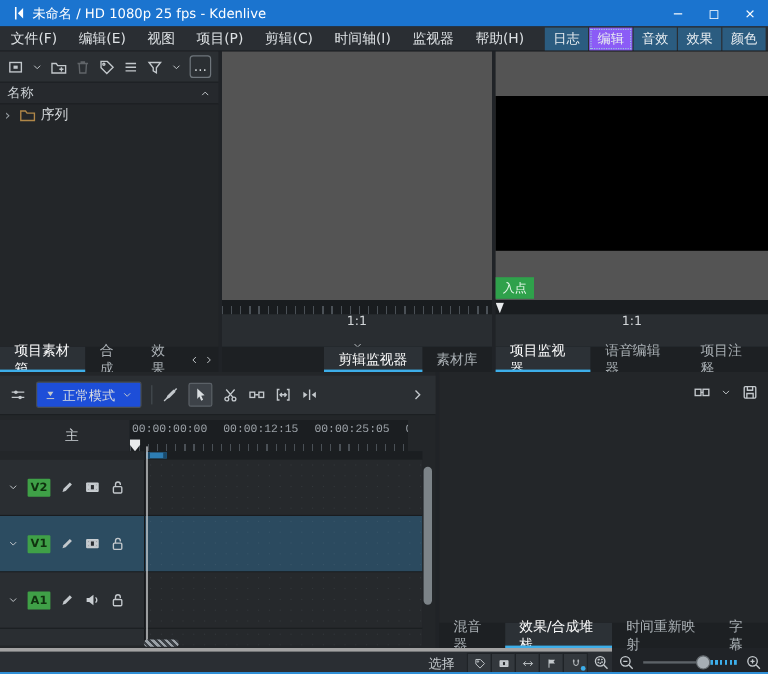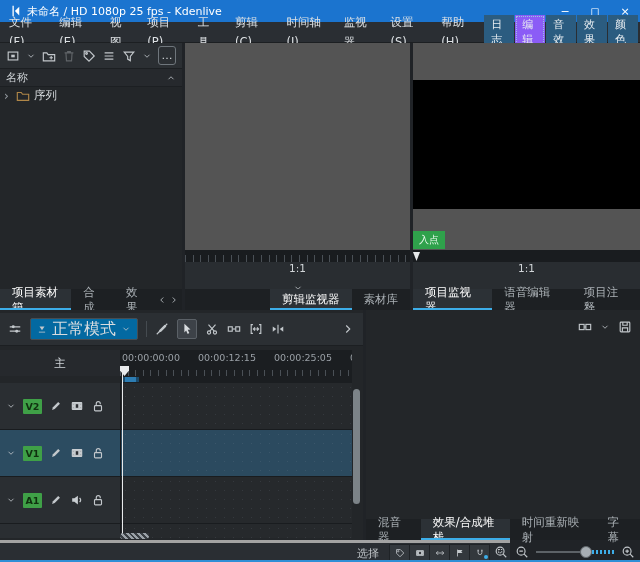--- a/index.html
+++ b/index.html
@@ -52,24 +52,24 @@
   .mon-transport { position:absolute; left:0; right:0; top:219px; height:27px; background:#292d31; display:flex; align-items:center; gap:9px; padding:0 8px; color:#d2d6d9;flex-direction:column; }
   .mon-transport .zoomlbl { font-size:10.5px; }
   .vsep { width:1px; height:16px; background:#454b50; }
   .tool-btn { display:flex; align-items:center; justify-content:center; width:20px; height:20px; border-radius:2px; }
   .tool-btn.toggled { background:#3d4248; border:1px solid #5b6167; }
   .overflow { margin-left:auto; }
 
   
   .timeline { position:absolute; left:0; top:310px; width:363px; height:230px; background:#232629; }
   .tl-toolbar { position:absolute; left:0; top:3px; right:0; height:33px; background:#2b2f33; display:flex; align-items:center; gap:8px; padding:0 8px; border-bottom:1px solid #1c1f22; }
-  .combo { display:flex; align-items:center; gap:5px; background:#0369a1; border:1px solid #474d52; border-radius:2px; height:22px; padding:0 6px; color:#d8dcdf; font-size:16px; }
+  .combo { display:flex; align-items:center; gap:5px; background:#1d4ed8; border:1px solid #474d52; border-radius:2px; height:22px; padding:0 6px; color:#d8dcdf; font-size:11px; }
   .tl-ruler-row { position:absolute; left:0; top:40px; right:0; height:26px; }
   .tl-corner { position:absolute; left:0; top:0; width:120px; height:26px; background:#26292d; color:#cfd4d8; font-size:11.5px; display:flex; align-items:center; justify-content:center; }
-  .tl-ruler { position:absolute; left:120px; top:0; width:232px; height:26px; background:#1b1e21; overflow:hidden; }
+  .tl-ruler { position:absolute; left:108px; top:0; width:232px; height:26px; background:#1b1e21; overflow:hidden;font-family:Liberation Mono, monospace; }
   .tc { position:absolute; top:2px; font-size:9.5px; color:#9aa0a6; white-space:nowrap; }
   .tl-ruler .ticks { height:6px; background-image:repeating-linear-gradient(to right,#4a5056 0 1px,transparent 1px 7.6px); }
   .playhead-head { position:absolute; left:0px; bottom:0; width:9px; height:10px; background:#e8eaec; clip-path:polygon(0 0,100% 0,100% 45%,50% 100%,0 45%); }
   .zone-strip { position:absolute; left:120px; top:66px; width:232px; height:7px; background:#1b1e21; }
   .zone-bar { position:absolute; left:2px; top:1px; width:17px; height:5px; background:#2d7db3; border-left:3px solid #1a4a6b; border-right:3px solid #1a4a6b; }
   .tracks { position:absolute; left:0; top:73px; width:352px; height:155px; overflow:hidden; }
   .trow { position:relative; height:47px; border-bottom:1px solid #191c1f; display:flex;justify-content:center; }
   .thead { width:120px; background:#2a2e32; display:flex; align-items:center; gap:7px; padding:0 6px; flex:none; }
   .tbody { flex:1; background:#26292c; background-image:radial-gradient(rgba(170,180,190,.12) .7px,transparent .8px); background-size:9px 9px; border-left:1px solid #16181b; }
   .trow.active .thead { background:#2c4c61; }
@@ -119,25 +119,23 @@
       <div class="win-btn">◻</div>
       <div class="win-btn">×</div>
     </div>
   </div>
 
   <div class="menubar">
     <span class="menu-item">文件(F)</span>
     <span class="menu-item">编辑(E)</span>
     <span class="menu-item">视图</span>
     <span class="menu-item">项目(P)</span>
-    <span class="menu-item">工具</span>
     <span class="menu-item">剪辑(C)</span>
     <span class="menu-item">时间轴(I)</span>
     <span class="menu-item">监视器</span>
-    <span class="menu-item">设置(S)</span>
     <span class="menu-item">帮助(H)</span>
     <div class="workspaces">
       <span class="ws-btn">日志</span>
       <span class="ws-btn checked">编辑</span>
       <span class="ws-btn">音效</span>
       <span class="ws-btn">效果</span>
       <span class="ws-btn">颜色</span>
     </div>
   </div>
 

